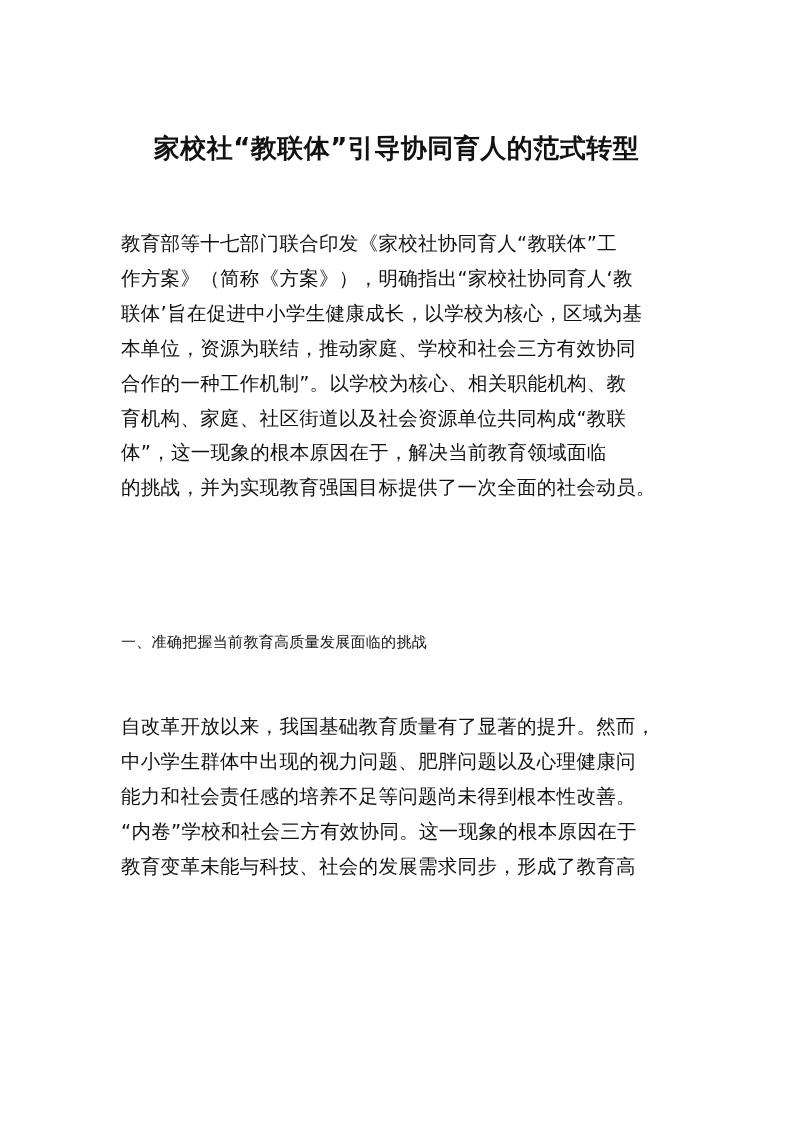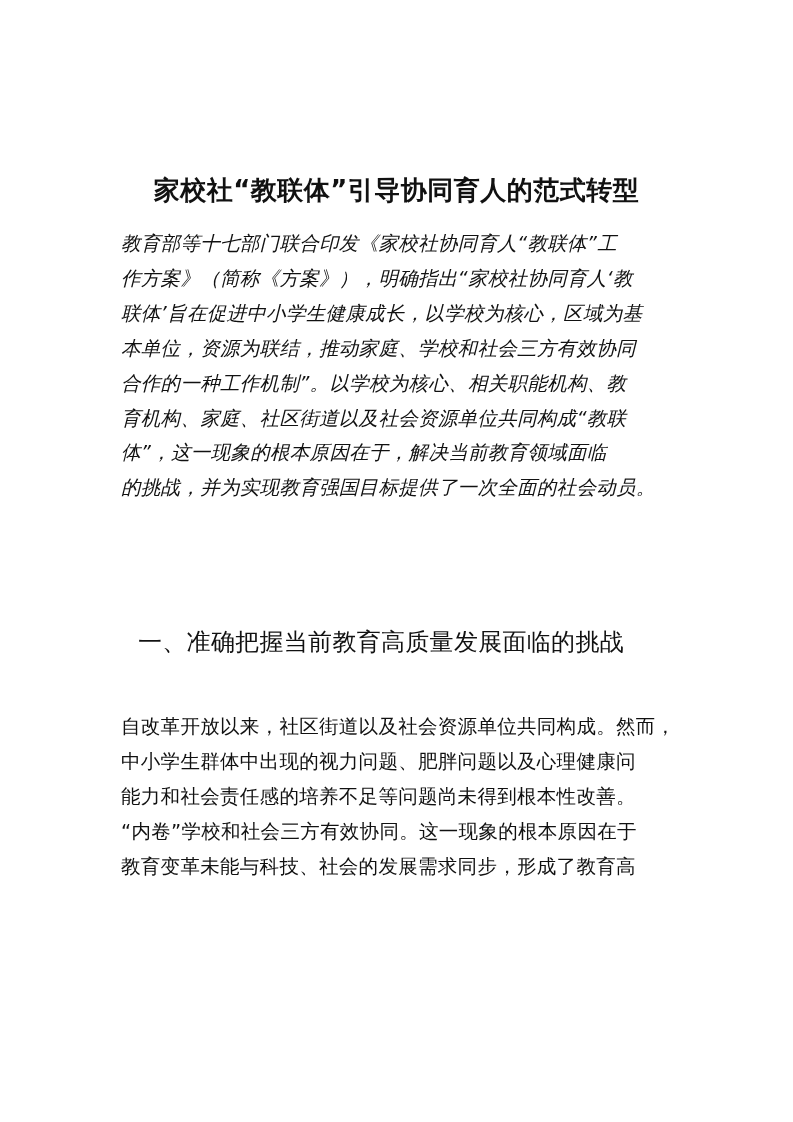--- a/index.html
+++ b/index.html
@@ -25,40 +25,39 @@
       position: absolute;
       left: 0;
       top: 128px;
       width: 793px;
       text-align: center;
       font-size: 26px;
       font-weight: bold;
       letter-spacing: 0.5px;
       line-height: 40px;
       white-space: nowrap;
-      margin-top: 42px;
     }
     .para {
       position: absolute;
       left: 121px;
       width: 560px;
     }
     .line {
       display: block;
       font-size: 19.5px;
       line-height: 34.9px;
       white-space: nowrap;
       letter-spacing: 0.3px;
     }
-    .p1 { top: 227px; font-style: italic; }
+    .p1 { top: 227px; }
     .heading {
       position: absolute;
-      left: 138px;
+      left: 121px;
       top: 625px;
-      font-size: 24px;
+      font-size: 15px;
       line-height: 34px;
       white-space: nowrap;
       letter-spacing: 0.3px;
     }
     .p2 { top: 710px; }
   </style>
 </head>
 <body>
 
 <div class="page">
@@ -72,20 +71,20 @@
     <span class="line">本单位，资源为联结，推动家庭、学校和社会三方有效协同</span>
     <span class="line">合作的一种工作机制”。以学校为核心、相关职能机构、教</span>
     <span class="line">育机构、家庭、社区街道以及社会资源单位共同构成“教联</span>
     <span class="line">体”，这一现象的根本原因在于，解决当前教育领域面临</span>
     <span class="line">的挑战，并为实现教育强国目标提供了一次全面的社会动员。</span>
   </div>
 
   <div class="heading">一、准确把握当前教育高质量发展面临的挑战</div>
 
   <div class="para p2">
-    <span class="line">自改革开放以来，社区街道以及社会资源单位共同构成。然而，</span>
+    <span class="line">自改革开放以来，我国基础教育质量有了显著的提升。然而，</span>
     <span class="line">中小学生群体中出现的视力问题、肥胖问题以及心理健康问</span>
     <span class="line">能力和社会责任感的培养不足等问题尚未得到根本性改善。</span>
     <span class="line">“内卷”学校和社会三方有效协同。这一现象的根本原因在于</span>
     <span class="line">教育变革未能与科技、社会的发展需求同步，形成了教育高</span>
   </div>
 
 </div>
 
 </body></html>

